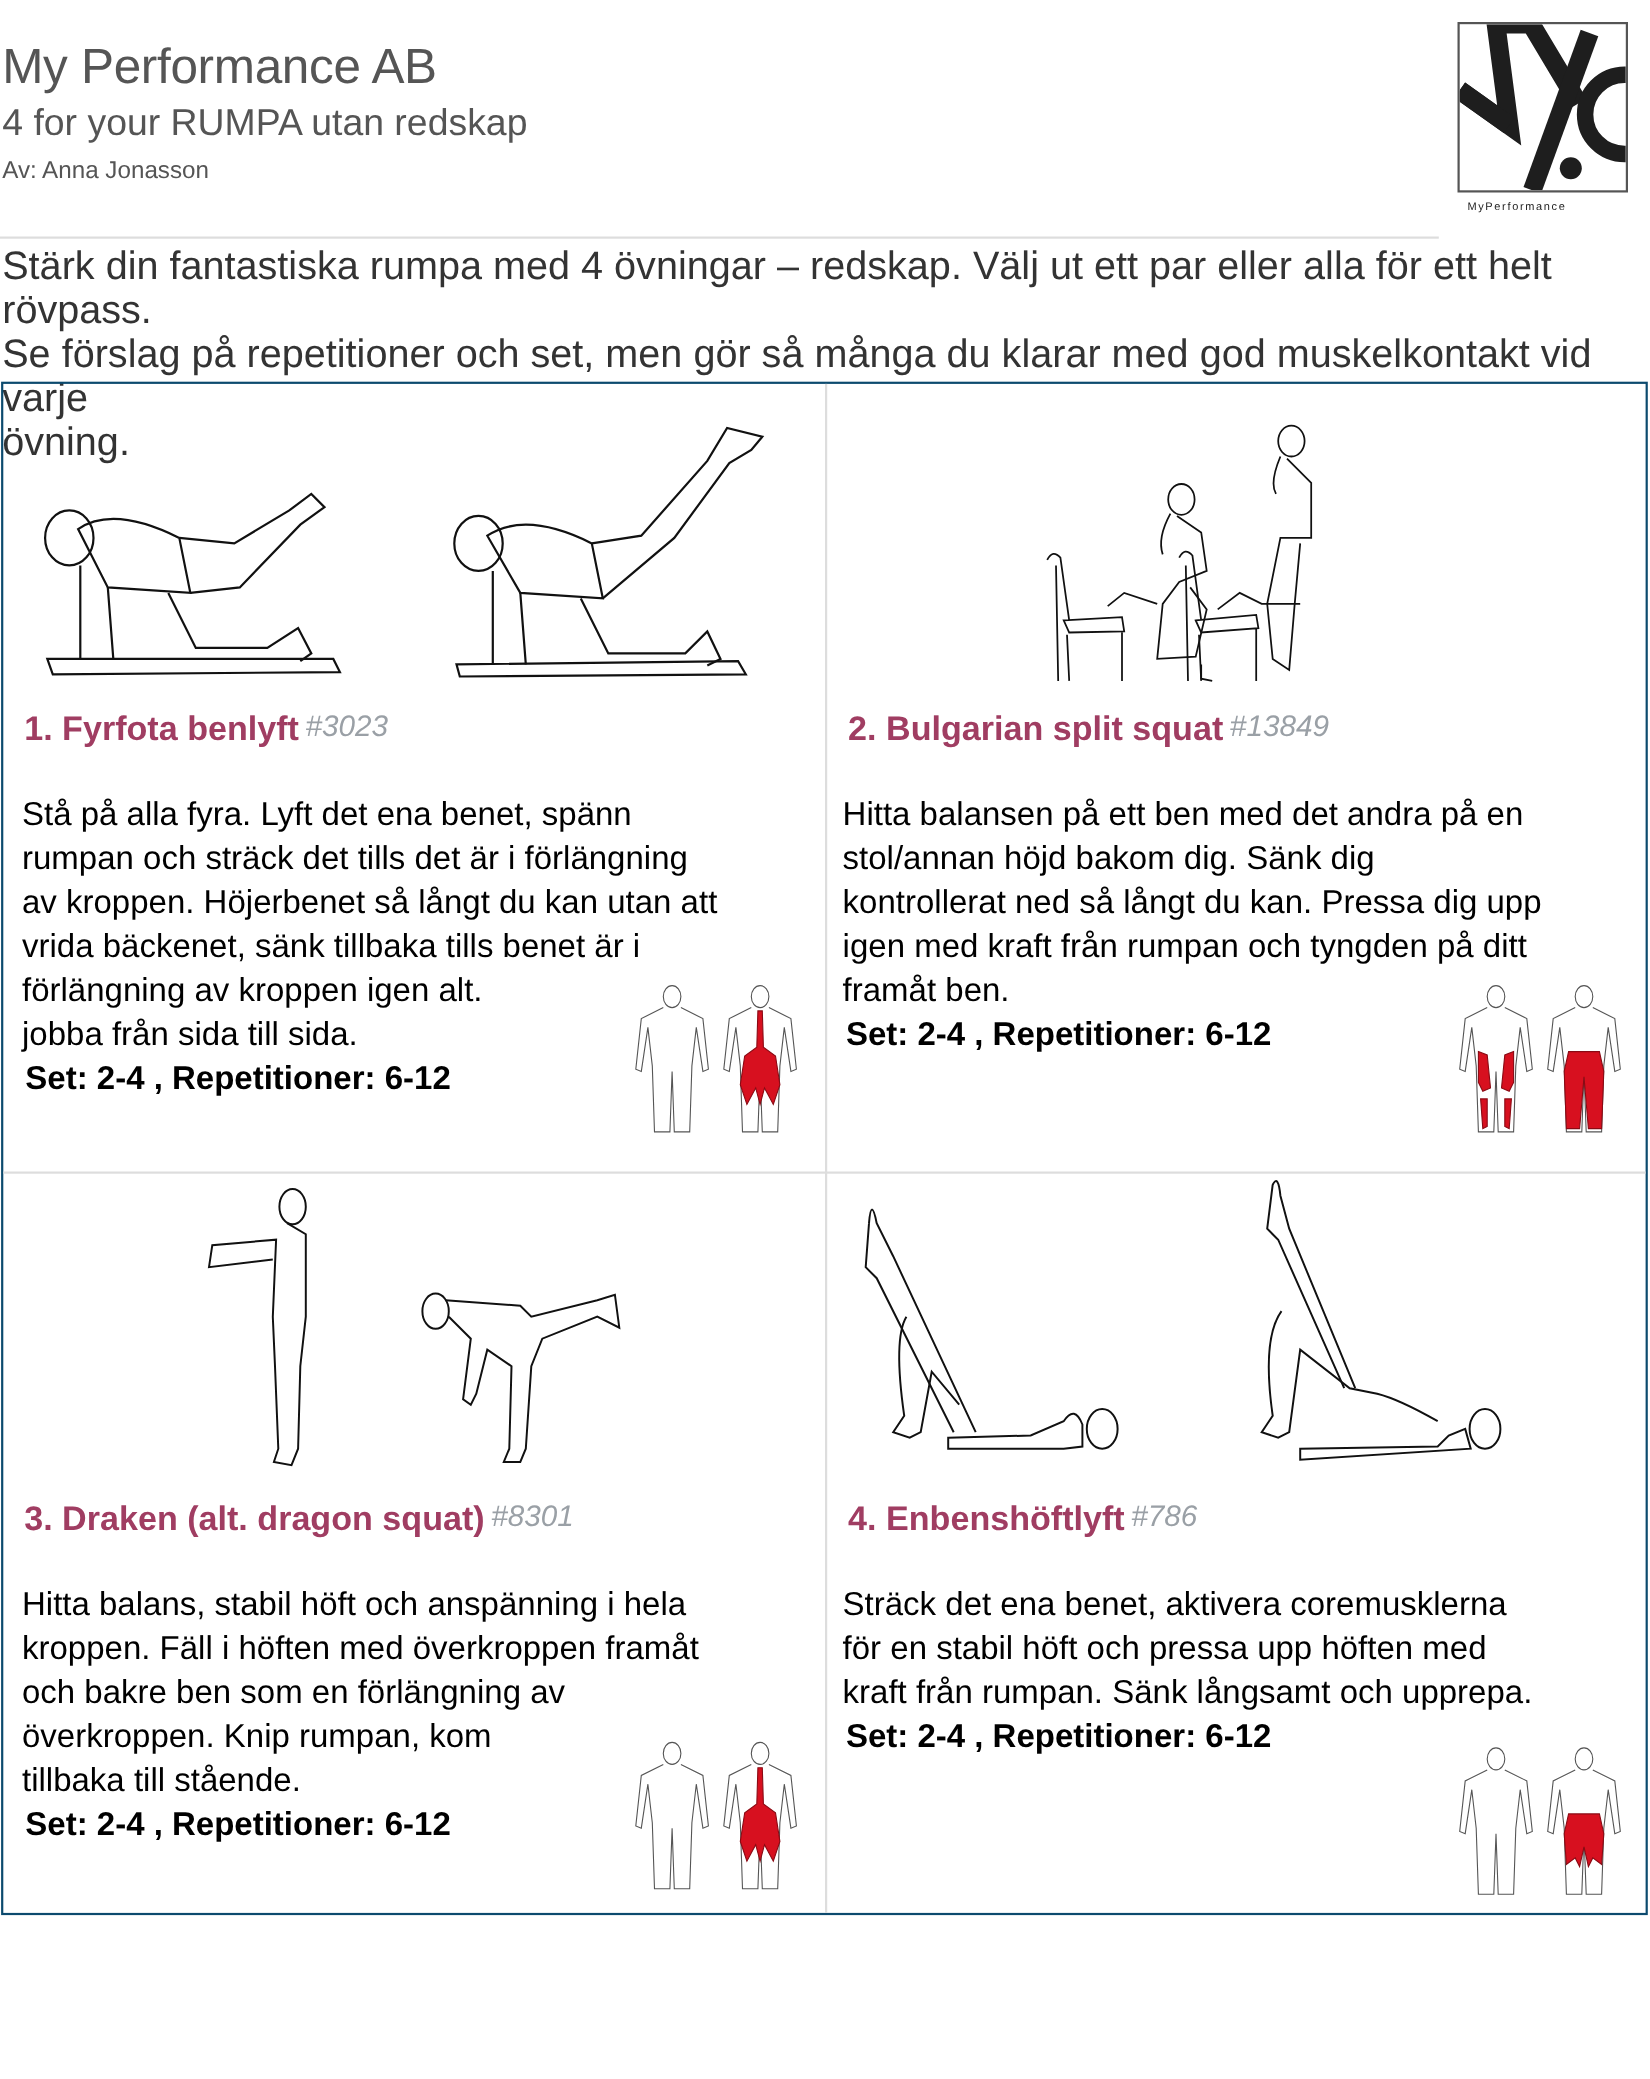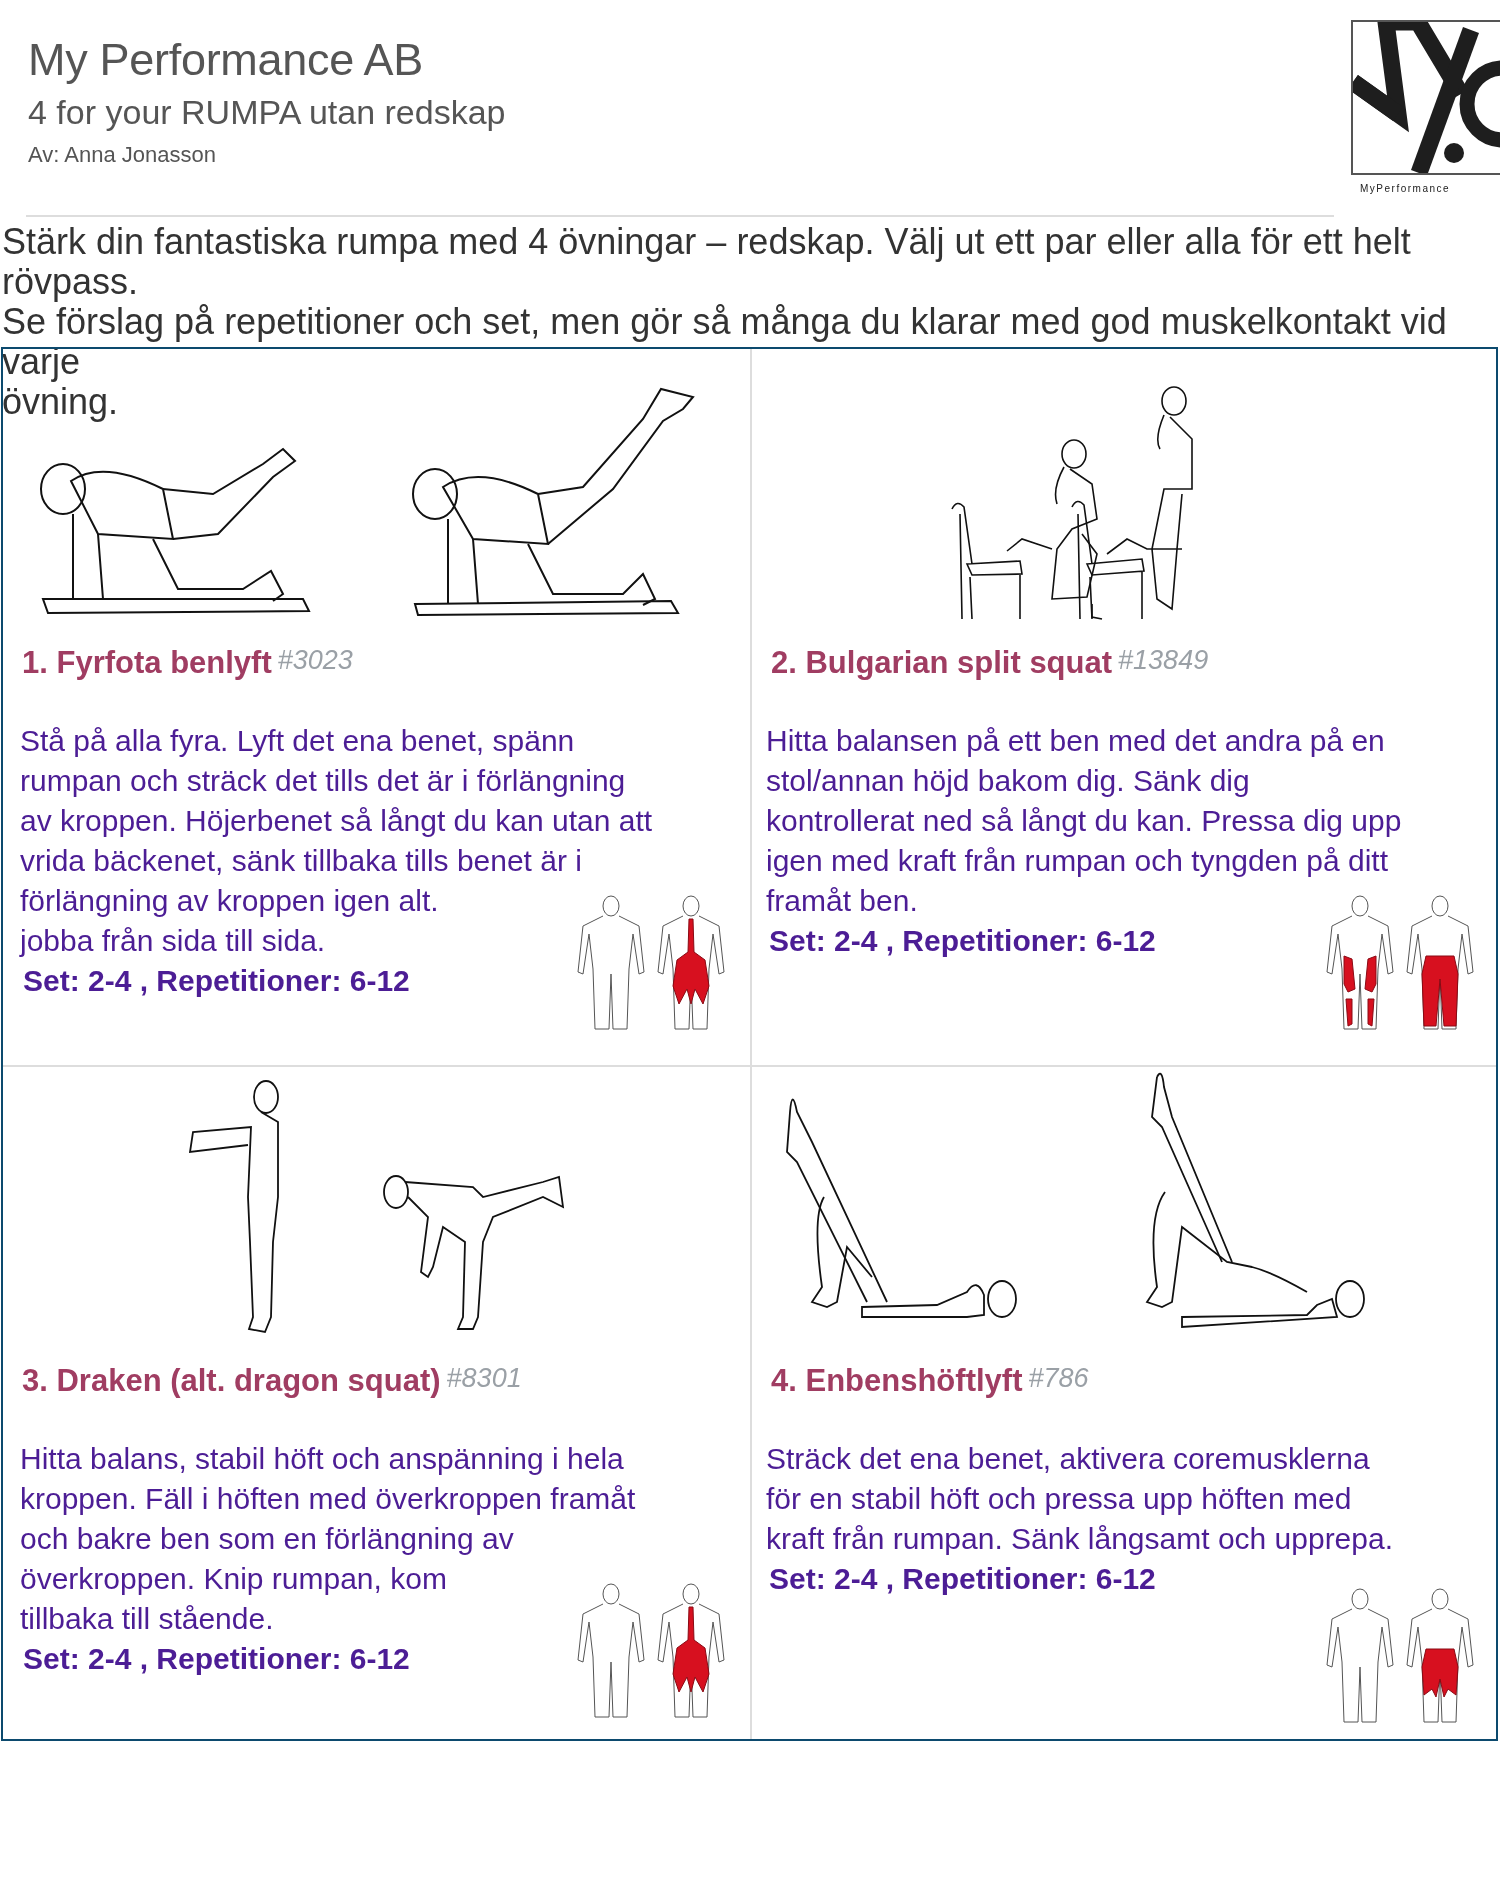--- a/index.html
+++ b/index.html
@@ -1,19 +1,19 @@
 <!DOCTYPE html>
 <html><head>
   <meta charset="utf-8">
   <style>
     * { box-sizing: border-box; margin: 0; padding: 0; }
     html, body { width: 1500px; height: 1890px; background: #ffffff; overflow: hidden; }
     body { position: relative; font-family: "Liberation Sans", sans-serif; color: #333333; }
 
-    .header { position: absolute; left: 0; top: 0; width: 1204px; height: 220px; margin-left: 26px; }
+    .header { position: absolute; left: 0; top: 0; width: 1204px; height: 220px; }
     .title { position: absolute; left: 2px; top: 34px; font-size: 45px; color: #555555; line-height: 52px; letter-spacing: -0.3px; }
     .subtitle { position: absolute; left: 2px; top: 92px; font-size: 34px; color: #555555; line-height: 40px; }
     .author { position: absolute; left: 2px; top: 137px; font-size: 22px; color: #555555; line-height: 36px; }
     .header-rule { position: absolute; left: 0; top: 215px; width: 1308px; height: 2px; background: #dddddd; }
 
     .logo { position: absolute; left: 1325px; top: 20px; width: 155px; height: 155px; border: 2px solid #555; background: #fff; overflow: hidden; }
     .logo svg { display: block; }
     .logo-text { position: absolute; left: 1334px; top: 183px; font-size: 10px; letter-spacing: 1.5px; color: #222; }
 
     .intro { position: absolute; left: 2px; top: 222px; width: 1490px; font-size: 36px; line-height: 40px; color: #333; }
@@ -23,21 +23,21 @@
     .cell-1 { left: 0; top: 0; height: 717px; }
     .cell-2 { left: 749px; top: 0; height: 717px; }
     .cell-3 { left: 0; top: 718px; height: 672px; }
     .cell-4 { left: 749px; top: 718px; height: 672px; }
     .v-divider { position: absolute; left: 747px; top: 0; width: 2px; height: 1390px; background: #dddddd; }
     .h-divider { position: absolute; left: 0; top: 716px; width: 1493px; height: 2px; background: #dddddd; }
 
     .illus { position: absolute; left: 0; top: 0; width: 748px; }
     .ex-title { position: absolute; left: 19px; font-size: 31px; font-weight: bold; color: #a03d62; white-space: nowrap; line-height: 38px; }
     .ex-id { font-style: italic; font-weight: normal; color: #9aa0a6; font-size: 27px; margin-left: 6px; vertical-align: 4px; }
-    .ex-desc { position: absolute; left: 17px; width: 715px; font-size: 30px; line-height: 40px; color: #4c1d95; }
+    .ex-desc { position: absolute; left: 17px; width: 715px; font-size: 30px; line-height: 40px; color: #000000; }
     .ex-desc .line { display: block; white-space: nowrap; }
     .ex-sets { display: block; font-weight: bold; margin-left: 3px; }
     .muscles { position: absolute; }
   </style>
 </head>
 <body>
 
 <div class="header">
   <div class="title">My Performance AB</div>
   <div class="subtitle">4 for your RUMPA utan redskap</div>

